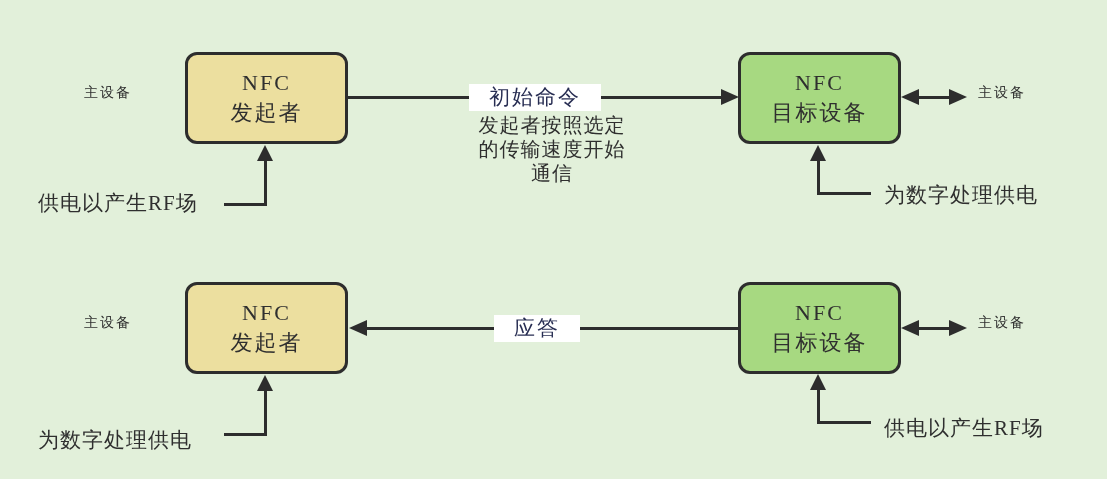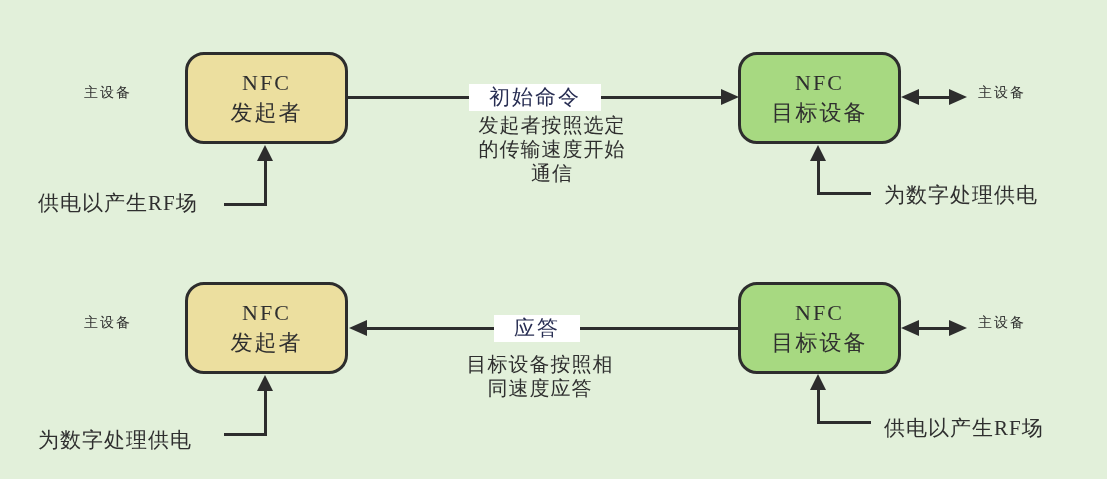--- a/index.html
+++ b/index.html
@@ -14,21 +14,21 @@
     background: #e2f0da;
     overflow: hidden;
     color: #2f2f2f;
   }
   
   .device-box {
     position: absolute;
     width: 163px;
     height: 92px;
     border: 3px solid #2d2d2d;
-    border-radius: 19px;
+    border-radius: 12px;
     box-sizing: border-box;
     display: flex;
     flex-direction: column;
     align-items: center;
     justify-content: center;
     font-size: 22px;
     line-height: 30px;
     letter-spacing: 2px;
     color: #2f2f2f;
   }
@@ -159,22 +159,20 @@
   <div class="side-label r2-left-label">主设备</div>
 
   <div class="device-box initiator r2-init-box">
     <span>NFC</span>
     <span>发起者</span>
   </div>
 
   <div class="line hline r2-main-line"></div>
   <div class="head head-left r2-main-head"></div>
   <div class="arrow-label r2-arrow-label">应答</div>
-  <div class="arrow-note r2-note">目标设备按照相
-同速度应答</div>
 
   <div class="device-box target r2-target-box">
     <span>NFC</span>
     <span>目标设备</span>
   </div>
 
   <div class="line hline r2-bidir-line"></div>
   <div class="head head-left r2-bidir-left"></div>
   <div class="head head-right r2-bidir-right"></div>
   <div class="side-label r2-right-label">主设备</div>

